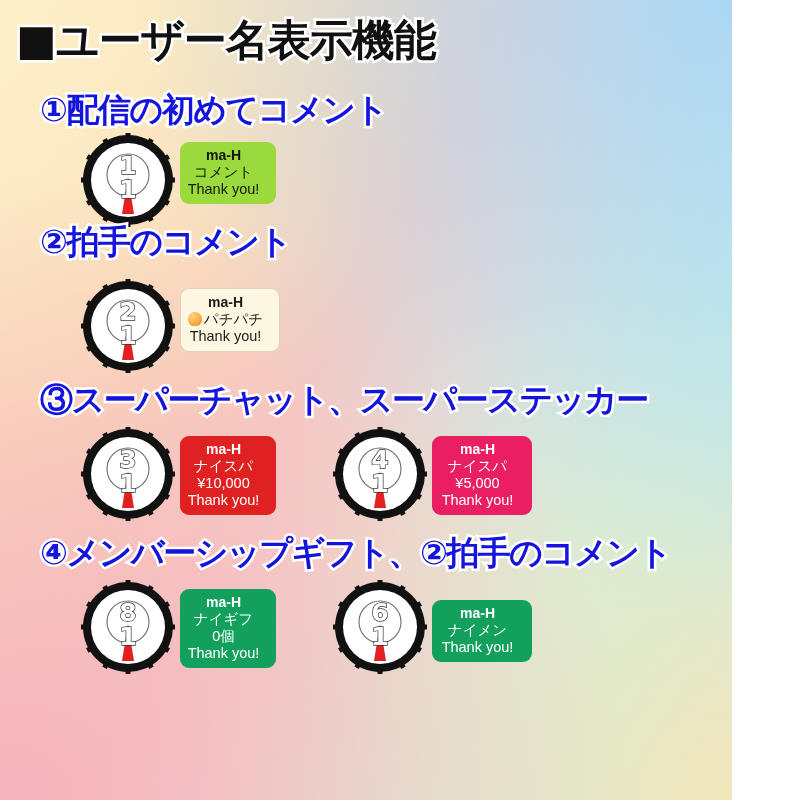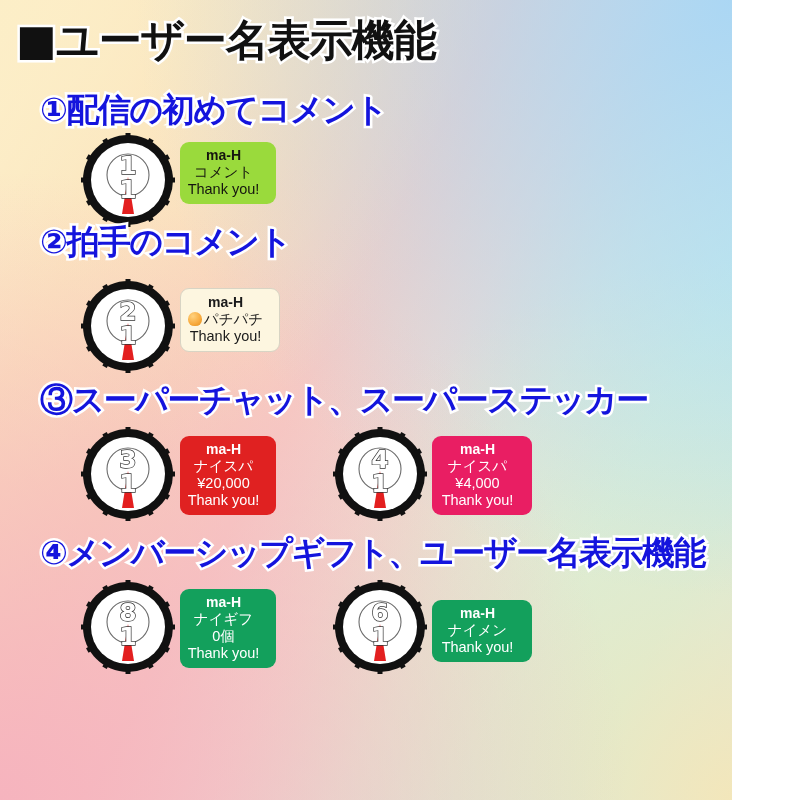--- a/index.html
+++ b/index.html
@@ -192,21 +192,21 @@
       <circle cx="50" cy="50" r="37" fill="#ffffff"></circle>
       <circle cx="50" cy="45" r="21" fill="none" stroke="#6b6b6b" stroke-width="1.1"></circle>
       <polygon points="50,47 56,84 44,84" fill="#e31f1f"></polygon>
       <text x="50" y="44" text-anchor="middle" font-size="25" font-weight="bold" font-family="DejaVu Sans, sans-serif" fill="#ffffff" stroke="#333333" stroke-width="1.4" paint-order="stroke">3</text>
       <text x="50" y="68" text-anchor="middle" font-size="25" font-weight="bold" font-family="DejaVu Sans, sans-serif" fill="#ffffff" stroke="#333333" stroke-width="1.4" paint-order="stroke">1</text>
     </svg>
   </div>
   <div class="bubble red" style="left:180px; top:436px; width:96px;">
     <span class="name">ma-H</span>
     <span class="line">ナイスパ</span>
-    <span class="line">¥20,000</span>
+    <span class="line">¥10,000</span>
     <span class="line">Thank you!</span>
   </div>
   <div class="clock" style="left:330px; top:424px;">
     <svg viewBox="0 0 100 100" width="100" height="100">
       <circle cx="50" cy="50" r="45" fill="#111111"></circle>
       <g stroke="#111111" stroke-width="5">
         <line x1="50" y1="3" x2="50" y2="12"></line>
           <line x1="73.5" y1="9.3" x2="69" y2="17.1"></line>
         <line x1="90.7" y1="26.5" x2="82.9" y2="31"></line>
           <line x1="97" y1="50" x2="88" y2="50"></line>
@@ -222,25 +222,25 @@
       <circle cx="50" cy="50" r="37" fill="#ffffff"></circle>
       <circle cx="50" cy="45" r="21" fill="none" stroke="#6b6b6b" stroke-width="1.1"></circle>
       <polygon points="50,47 56,84 44,84" fill="#e31f1f"></polygon>
       <text x="50" y="44" text-anchor="middle" font-size="25" font-weight="bold" font-family="DejaVu Sans, sans-serif" fill="#ffffff" stroke="#333333" stroke-width="1.4" paint-order="stroke">4</text>
       <text x="50" y="68" text-anchor="middle" font-size="25" font-weight="bold" font-family="DejaVu Sans, sans-serif" fill="#ffffff" stroke="#333333" stroke-width="1.4" paint-order="stroke">1</text>
     </svg>
   </div>
   <div class="bubble pink" style="left:432px; top:436px; width:100px;">
     <span class="name">ma-H</span>
     <span class="line">ナイスパ</span>
-    <span class="line">¥4,000</span>
-    <span class="line">Thank you!</span>
-  </div>
-
-  <div class="section-title" style="left:40px; top:531px;">④メンバーシップギフト、ユーザー名表示機能</div>
+    <span class="line">¥5,000</span>
+    <span class="line">Thank you!</span>
+  </div>
+
+  <div class="section-title" style="left:40px; top:531px;">④メンバーシップギフト、②拍手のコメント</div>
   <div class="clock" style="left:78px; top:577px;">
     <svg viewBox="0 0 100 100" width="100" height="100">
       <circle cx="50" cy="50" r="45" fill="#111111"></circle>
       <g stroke="#111111" stroke-width="5">
         <line x1="50" y1="3" x2="50" y2="12"></line>
           <line x1="73.5" y1="9.3" x2="69" y2="17.1"></line>
         <line x1="90.7" y1="26.5" x2="82.9" y2="31"></line>
           <line x1="97" y1="50" x2="88" y2="50"></line>
         <line x1="90.7" y1="73.5" x2="82.9" y2="69"></line>
           <line x1="73.5" y1="90.7" x2="69" y2="82.9"></line>

